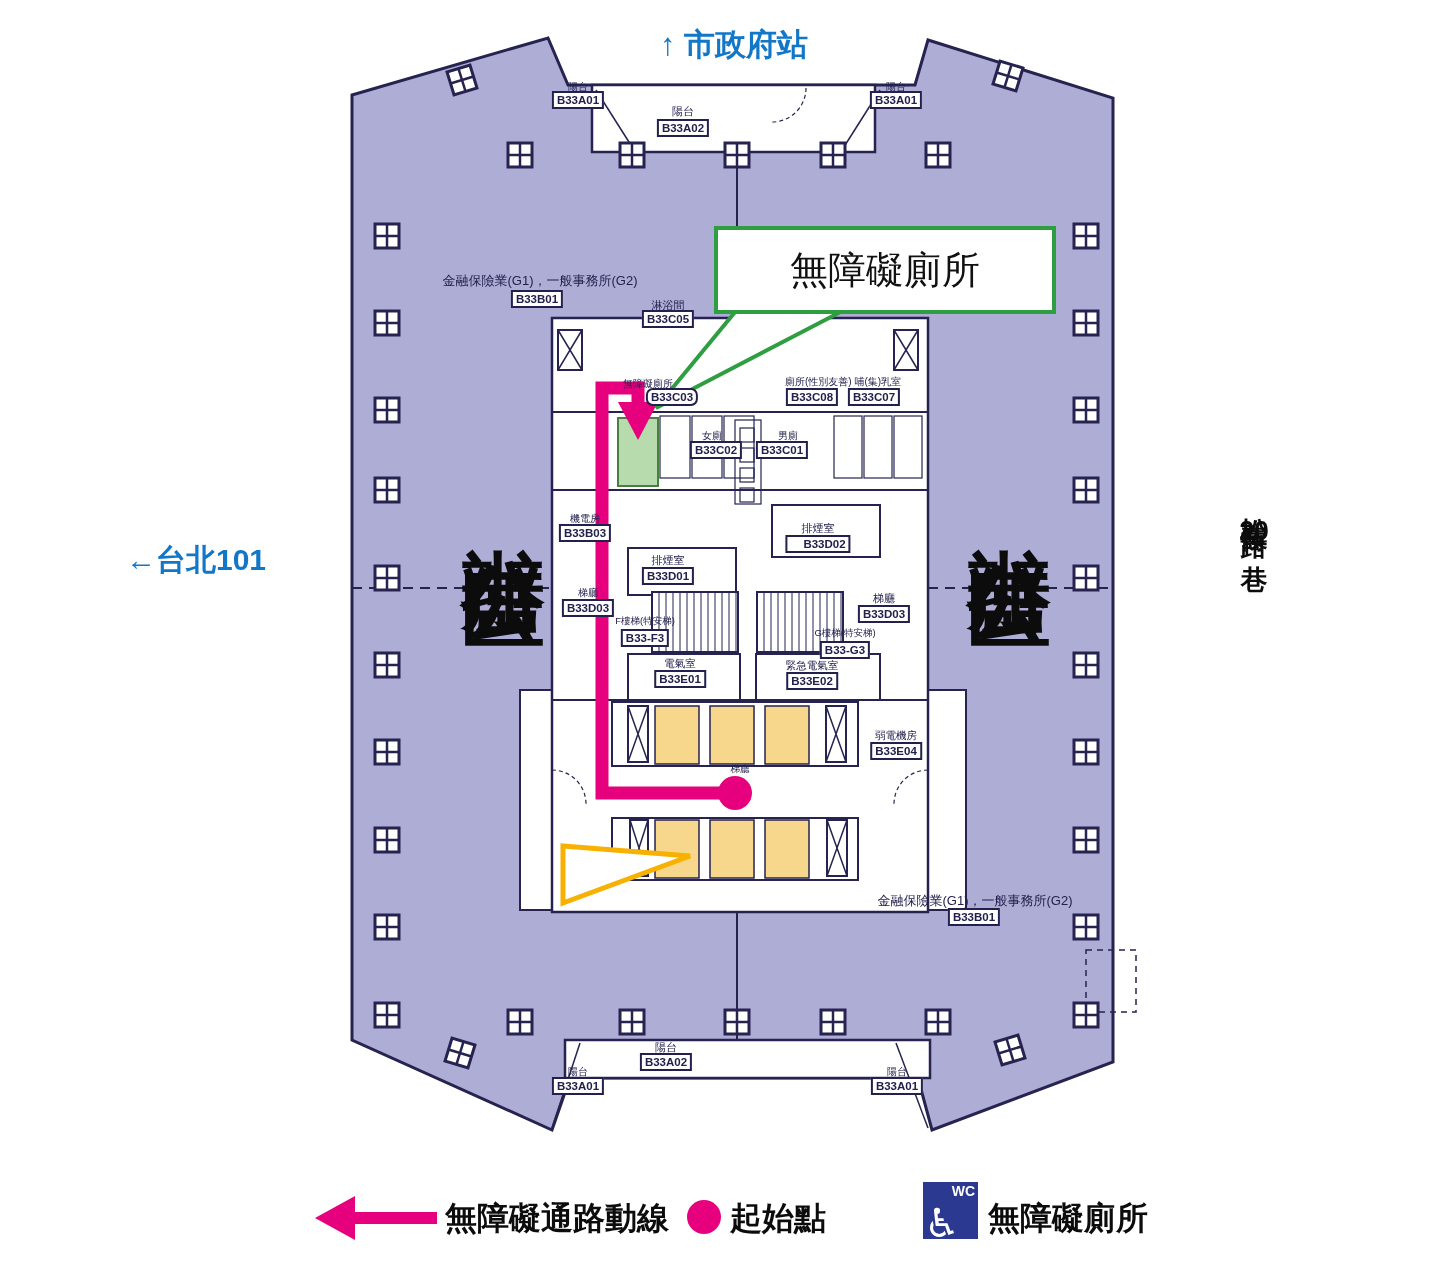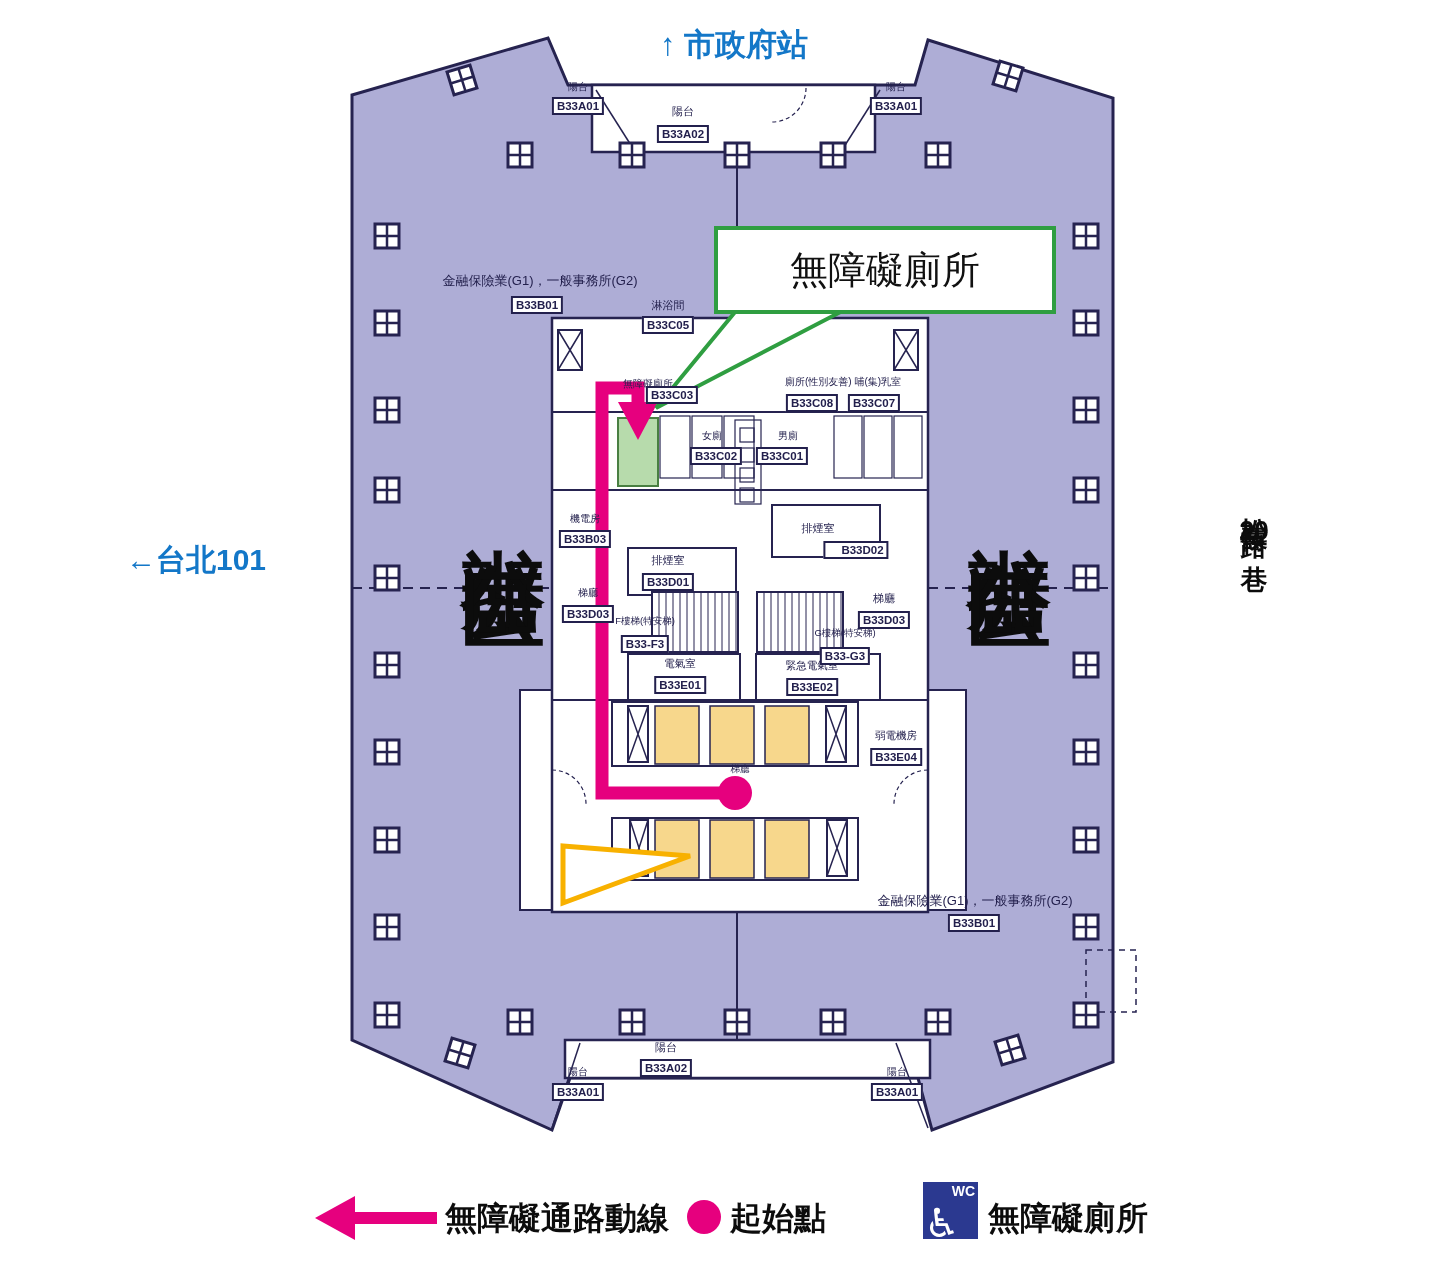--- a/index.html
+++ b/index.html
@@ -6,21 +6,21 @@
   #stage{position:relative;width:1444px;height:1272px;background:#fff;overflow:hidden;
          font-family:"Liberation Sans","DejaVu Sans",sans-serif;color:#111;}
   #plan-svg{position:absolute;left:0;top:0;}
   .abs{position:absolute;}
   .blue-label{color:#1377c8;font-weight:bold;font-size:31px;white-space:nowrap;}
   
   .cap{position:absolute;transform:translate(-50%,-50%);white-space:nowrap;
        font-size:10px;color:#23204d;line-height:1.05;}
   .codebox{position:absolute;transform:translate(-50%,-50%);white-space:nowrap;
        font-size:11.5px;font-weight:600;color:#23204d;background:#fff;
-       border:2px solid #23204d;padding:0 3px;line-height:14px;margin-top:6px;}
+       border:2px solid #23204d;padding:0 3px;line-height:14px;}
   
   .office-big{position:absolute;writing-mode:vertical-rl;text-orientation:upright;
        font-size:84px;font-weight:900;letter-spacing:14px;color:#0c0c0c;line-height:1;}
   
   #street-label{position:absolute;left:1236px;top:496px;writing-mode:vertical-rl;
        text-orientation:upright;font-size:27px;font-weight:600;letter-spacing:7px;color:#0c0c0c;}
   #street-label .tcu{text-combine-upright:all;}
   
   .callout{position:absolute;background:#fff;display:flex;align-items:center;justify-content:center;
        white-space:nowrap;color:#111;}
@@ -324,28 +324,28 @@
       <div class="cap" style="left: 896px; top: 736px; font-size: 10.5px;">弱電機房</div>
       <div class="cap" style="left: 975px; top: 901px; font-size: 13px;">金融保險業(G1)，一般事務所(G2)</div>
       <div class="cap" style="left: 578px; top: 1072px;">陽台</div>
       <div class="cap" style="left: 666px; top: 1048px; font-size: 11px;">陽台</div>
       <div class="cap" style="left: 897px; top: 1072px;">陽台</div>
       <div class="codebox" style="left: 578px; top: 100px;">B33A01</div>
       <div class="codebox" style="left: 683px; top: 128px;">B33A02</div>
       <div class="codebox" style="left: 896px; top: 100px;">B33A01</div>
       <div class="codebox" style="left: 537px; top: 299px;">B33B01</div>
       <div class="codebox" style="left: 668px; top: 319px;">B33C05</div>
-      <div class="codebox" style="left: 672px; top: 389px;">B33C03</div>
+      <div class="codebox" style="left: 672px; top: 397px; border-radius: 7px;">B33C03</div>
       <div class="codebox" style="left: 812px; top: 397px;">B33C08</div>
       <div class="codebox" style="left: 874px; top: 397px;">B33C07</div>
       <div class="codebox" style="left: 716px; top: 450px;">B33C02</div>
       <div class="codebox" style="left: 782px; top: 450px;">B33C01</div>
       <div class="codebox" style="left: 585px; top: 533px;">B33B03</div>
       <div class="codebox" style="left: 668px; top: 576px;">B33D01</div>
-      <div class="codebox" style="left: 856px; top: 544px; padding-left: 16px;">B33D02</div>
+      <div class="codebox" style="left: 818px; top: 544px; padding-left: 16px;">B33D02</div>
       <div class="codebox" style="left: 588px; top: 608px;">B33D03</div>
       <div class="codebox" style="left: 884px; top: 614px;">B33D03</div>
       <div class="codebox" style="left: 645px; top: 638px;">B33-F3</div>
       <div class="codebox" style="left: 845px; top: 650px;">B33-G3</div>
       <div class="codebox" style="left: 680px; top: 679px;">B33E01</div>
       <div class="codebox" style="left: 812px; top: 681px;">B33E02</div>
       <div class="codebox" style="left: 896px; top: 751px;">B33E04</div>
       <div class="codebox" style="left: 974px; top: 917px;">B33B01</div>
       <div class="codebox" style="left: 578px; top: 1086px;">B33A01</div>
       <div class="codebox" style="left: 666px; top: 1062px;">B33A02</div>

